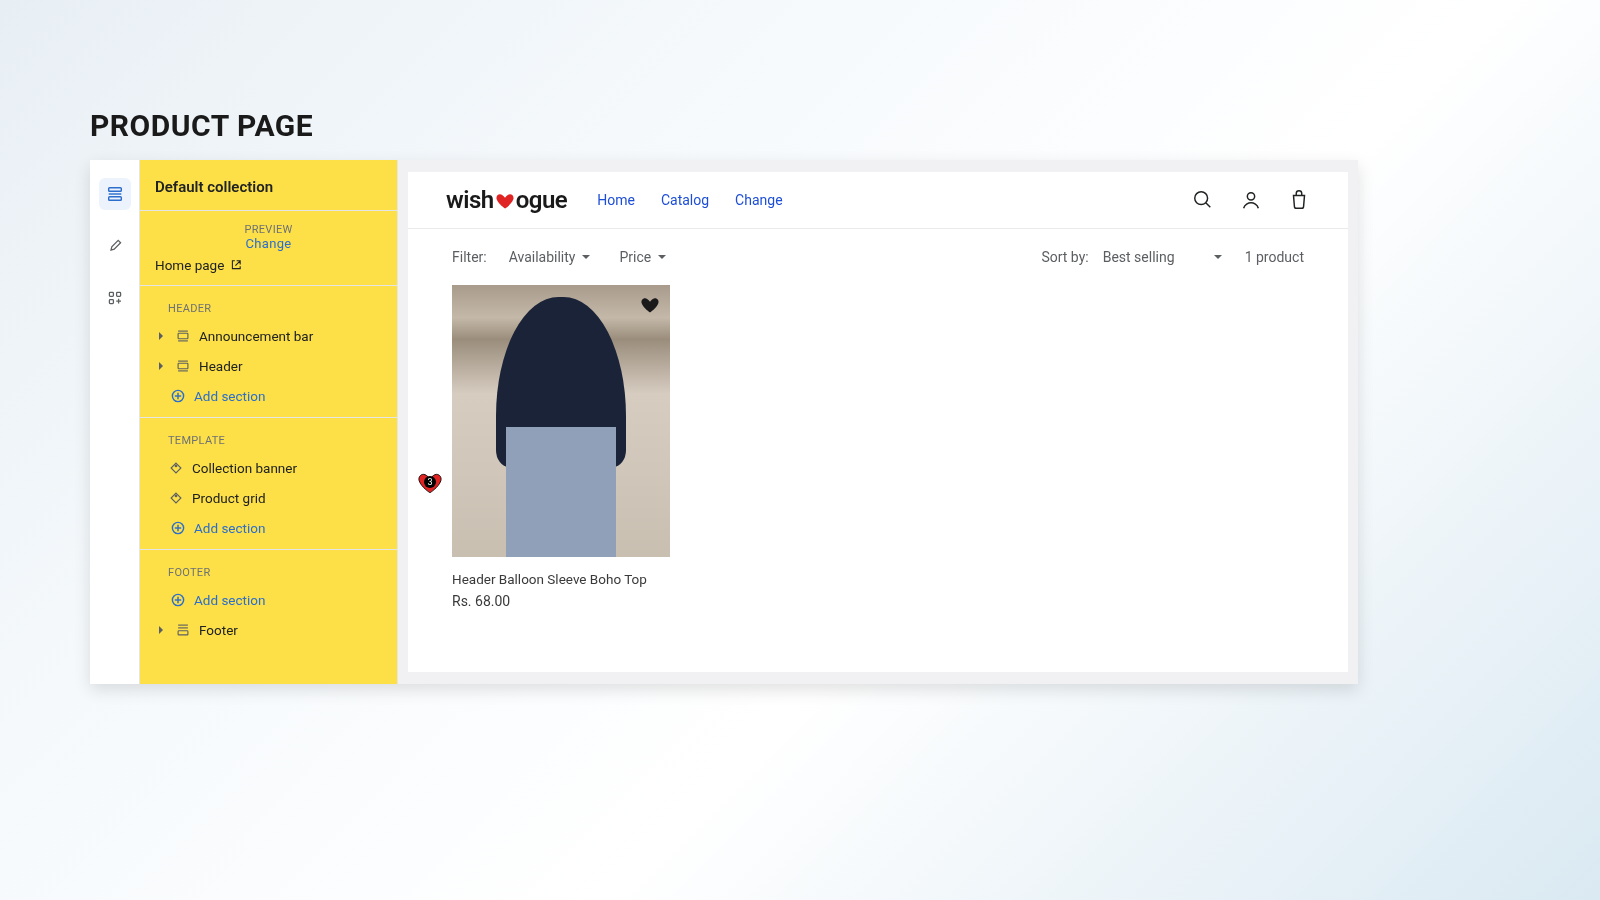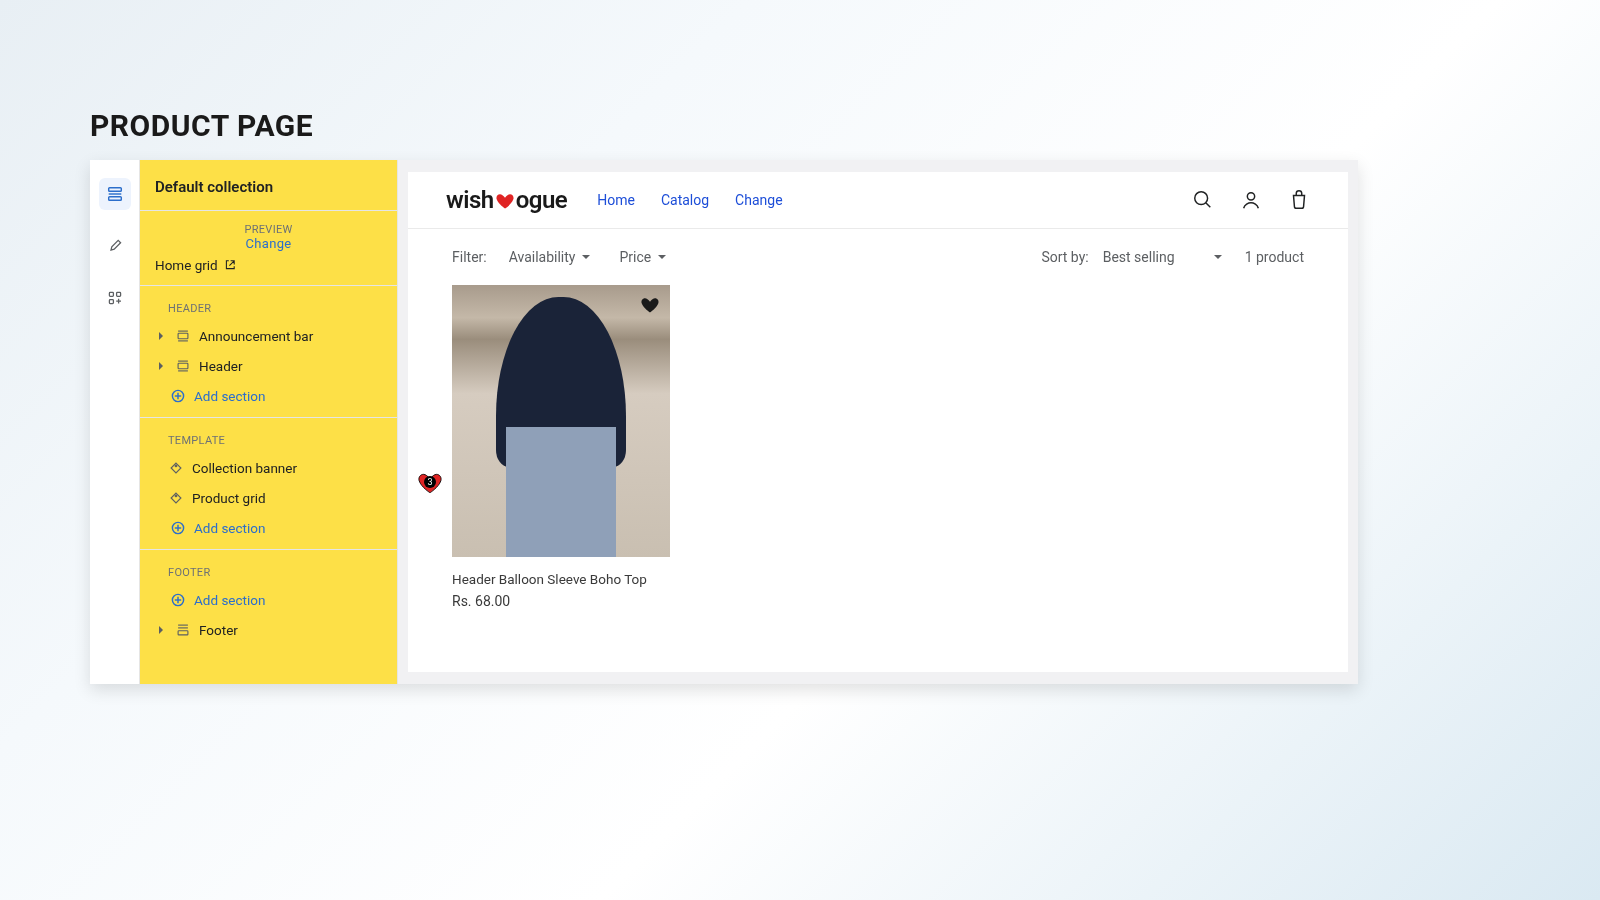--- a/index.html
+++ b/index.html
@@ -269,21 +269,21 @@
 
   <div class="sidebar">
     <div class="sidebar-header">
       <div class="sidebar-title">Default collection</div>
     </div>
     <div class="preview-row">
       <span>PREVIEW</span>
       <span class="preview-change">Change</span>
     </div>
     <div class="preview-page">
-      <span>Home grid</span>
+      <span>Home page</span>
       <svg width="12" height="12" viewBox="0 0 20 20" fill="none" stroke="currentColor" stroke-width="1.8">
           <path d="M8 3H4v13h13v-4M11 3h6v6M17 3l-8 8"></path>
         </svg>
     </div>
 
     <div class="section-group">
       <div class="group-label">HEADER</div>
       <div class="tree-item">
         <span class="chev">
             <svg width="10" height="10" viewBox="0 0 10 10" fill="currentColor">

